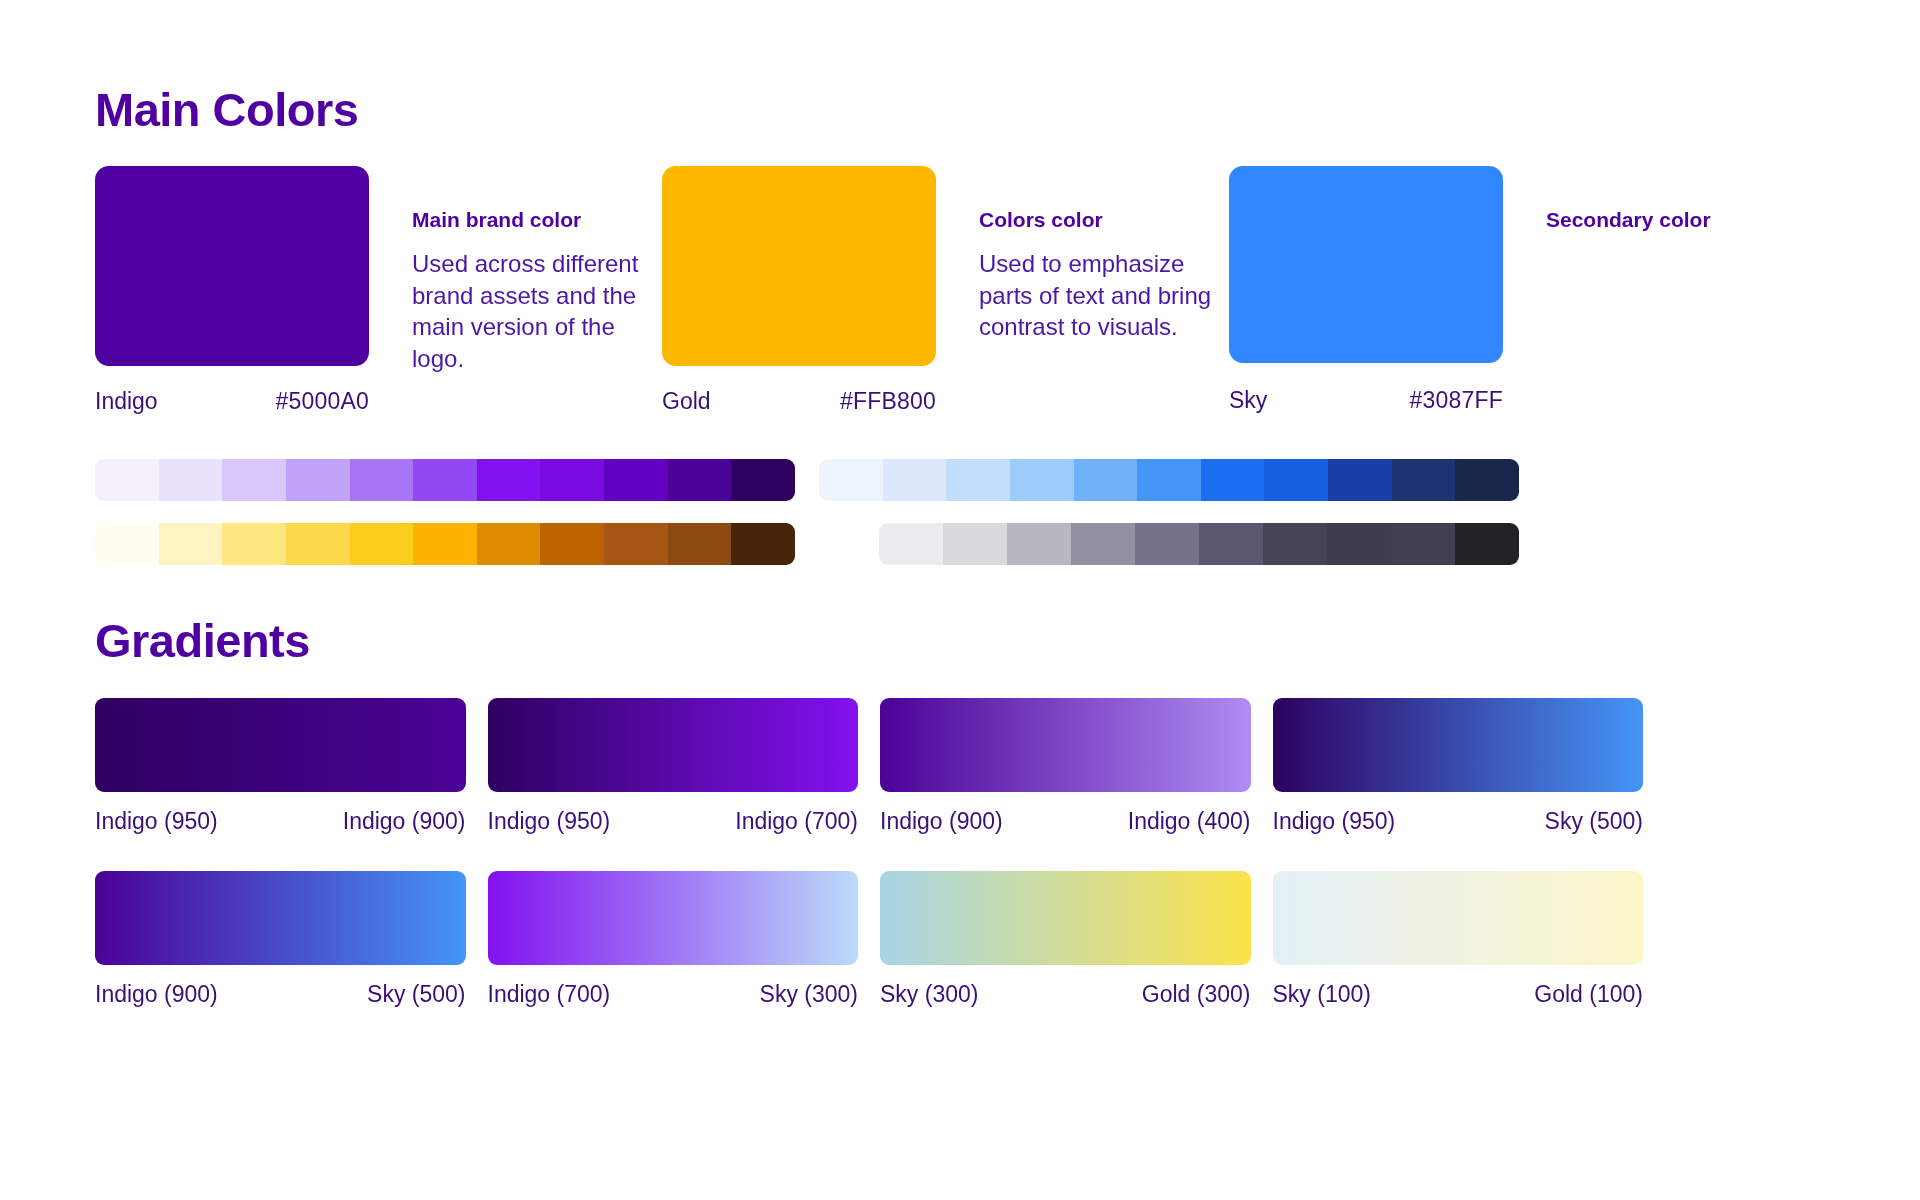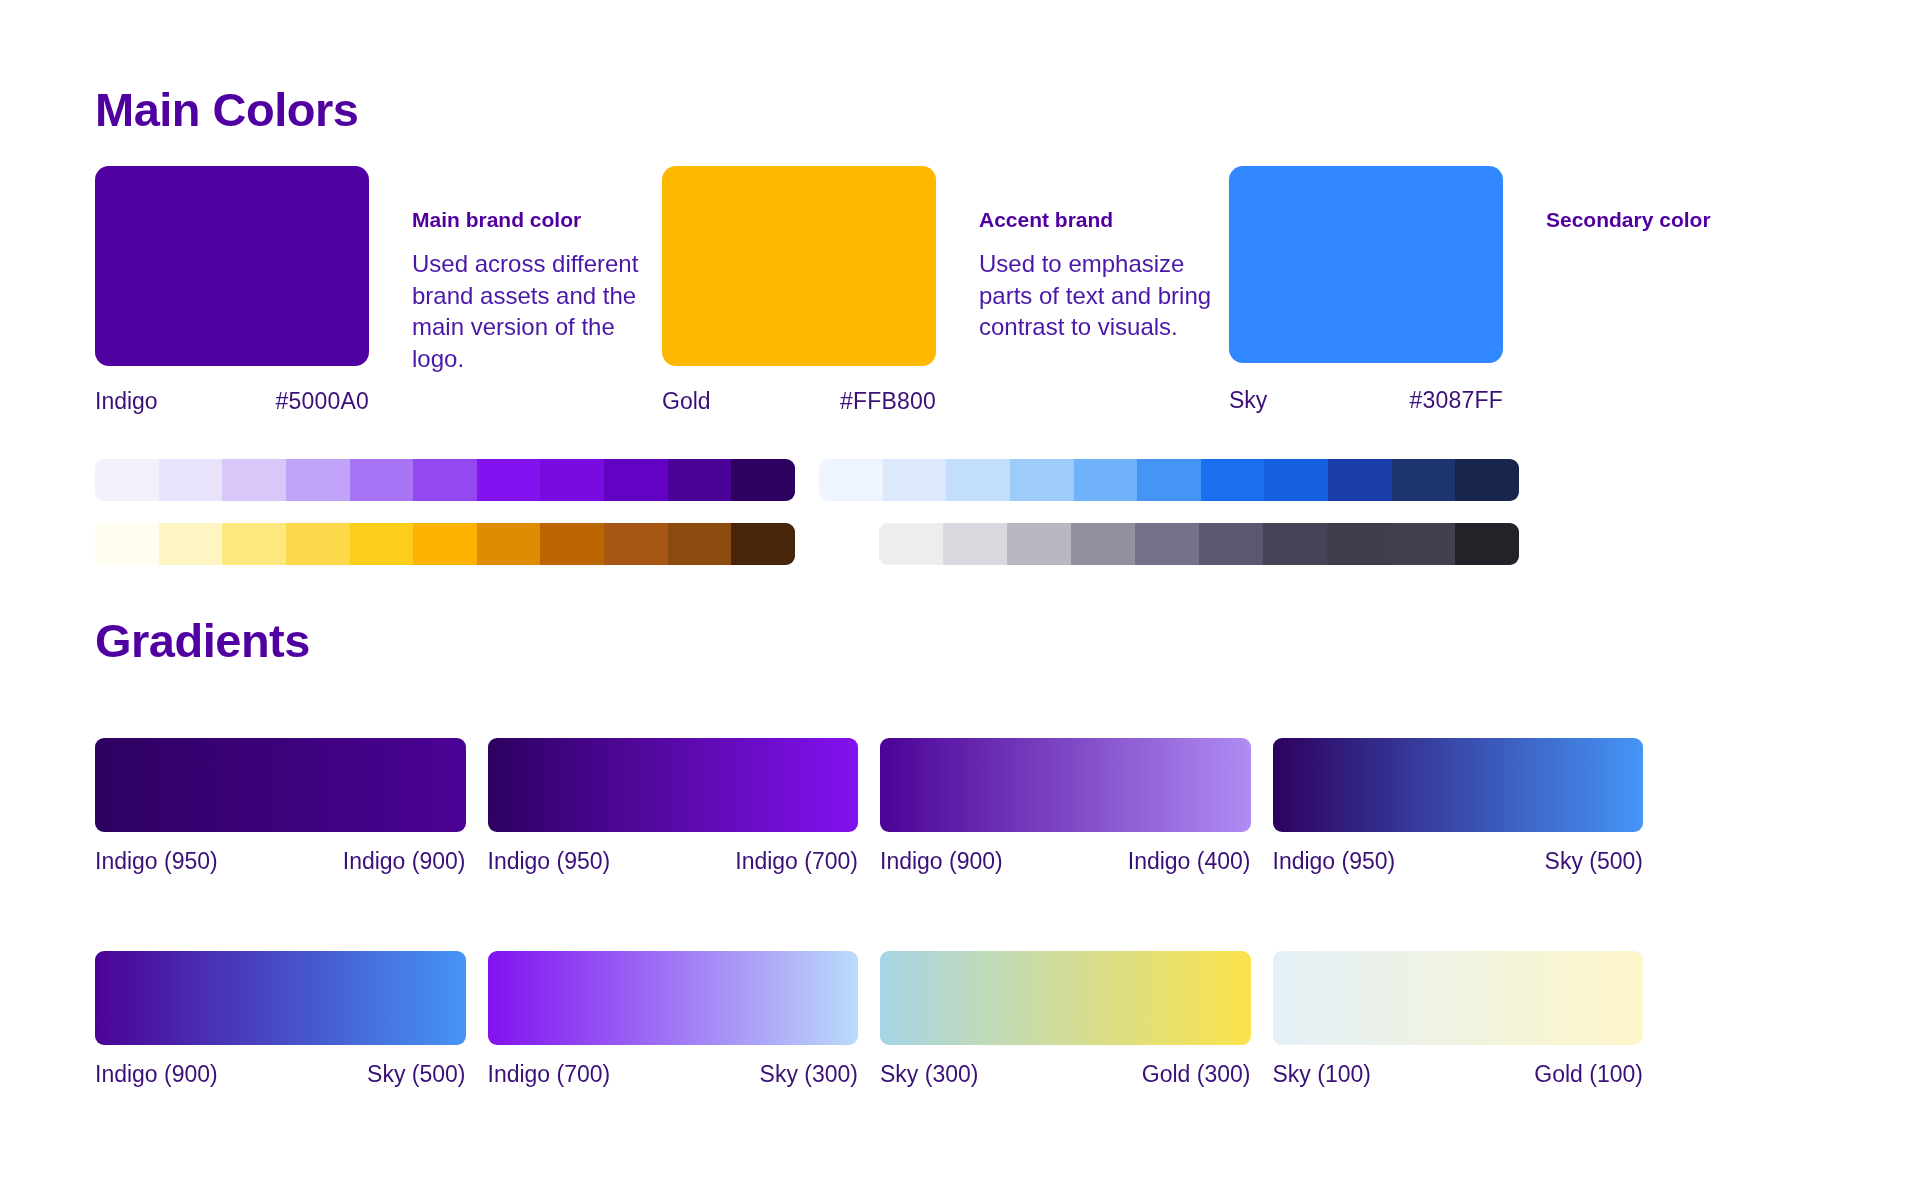--- a/index.html
+++ b/index.html
@@ -116,21 +116,21 @@
   .gradient-grid {
     margin-top: 30px;
     display: flex;
     flex-direction: column;
     gap: 36px;
   }
   .gradient-row {
     display: flex;
     gap: 22px;
   }
-  .gradient-cell { width: 419px; margin-top: 40px; }
+  .gradient-cell { width: 419px; }
   .gradient-bar {
     height: 94px;
     border-radius: 9px;
   }
   .gradient-labels {
     display: flex;
     justify-content: space-between;
     margin-top: 16px;
     font-size: 23px;
     color: #3a1078;
@@ -161,21 +161,21 @@
 
     <div class="color-card card-2">
       <div class="swatch-col">
         <div class="swatch" style="background:#FFB800;"></div>
         <div class="swatch-meta">
           <span class="cname">Gold</span>
           <span class="hex">#FFB800</span>
         </div>
       </div>
       <div class="desc-col">
-        <p class="desc-title">Accent brand</p>
+        <p class="desc-title">Colors color</p>
         <p class="desc-body">Used to emphasize parts of text and bring contrast to visuals.</p>
       </div>
     </div>
 
     <div class="color-card card-3">
       <div class="swatch-col">
         <div class="swatch" style="background:#3087FF;"></div>
         <div class="swatch-meta">
           <span class="cname">Sky</span>
           <span class="hex">#3087FF</span>

